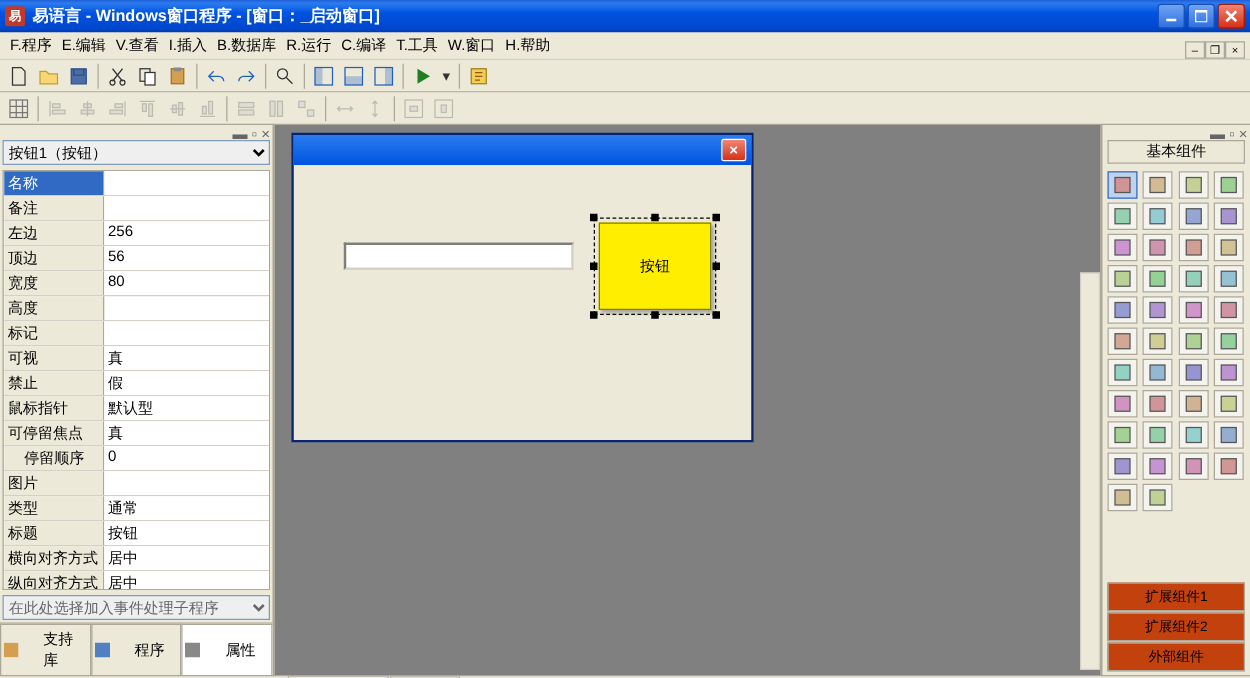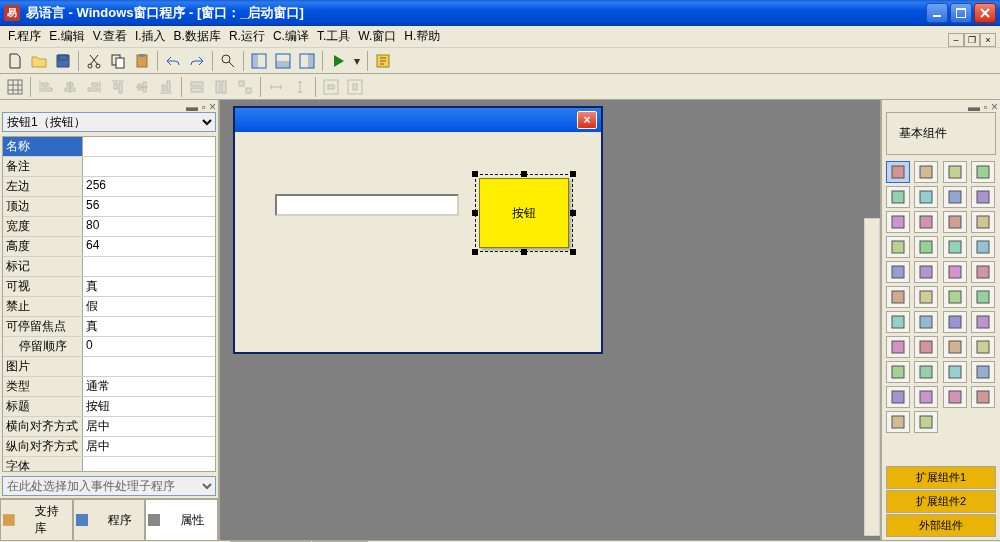--- a/index.html
+++ b/index.html
@@ -49,27 +49,27 @@
 .dw-close { width: 20px; height: 18px; background: linear-gradient(#f08576,#d73015); border: 1px solid #fff; border-radius: 2px; color: #fff; display: flex; align-items: center; justify-content: center; font-weight: bold; cursor: pointer; }
 .dw-body { position: relative; height: calc(100% - 24px); background-image: radial-gradient(circle, #888 0.5px, transparent 0.5px); background-size: 8px 8px; }
 .design-edit { position: absolute; left: 40px; top: 62px; width: 184px; height: 22px; background: #fff; border: 2px inset #d4d0c8; }
 .design-button { position: absolute; left: 244px; top: 46px; width: 90px; height: 70px; }
 .sel-outline { position: absolute; inset: -4px; border: 1px dashed #000; }
 .handle { position: absolute; width: 6px; height: 6px; background: #000; }
 .btn-face { position: absolute; inset: 0; background: #ffee00; border: 1px solid #808000; box-shadow: 2px 2px 3px rgba(0,0,0,0.3); display: flex; align-items: center; justify-content: center; }
 
 .right-panel { width: 120px; background: #ece9d8; border-left: 2px solid #aca899; display: flex; flex-direction: column; }
 .rp-header { height: 10px; display: flex; justify-content: flex-end; gap: 2px; font-size: 9px; color: #666; padding-right: 2px; }
-.rp-title { padding: 12px; border: 1px solid #aca899; margin: 2px 4px; background: #ece9d8; cursor: pointer; }
+.rp-title { padding: 0; text-align: center; border: 1px solid #aca899; margin: 2px 4px; background: #ece9d8; cursor: pointer; }
 .tool-grid { flex: 1; display: grid; grid-template-columns: repeat(4, 1fr); gap: 3px; padding: 4px; align-content: start; overflow: hidden; }
 .tool { width: 24px; height: 22px; border: 1px solid #aca899; background: #f4f3ee; display: flex; align-items: center; justify-content: center; cursor: pointer; }
 .tool.sel { background: #c1d2ee; border-color: #316ac5; }
 .tool svg { width: 16px; height: 16px; }
 .rp-tabs { padding: 2px; }
-.rp-tab { padding: 3px; text-align: center; border: 1px solid #aca899; margin: 1px 2px; background: #eab308; cursor: pointer; font-size: 11px; }
+.rp-tab { padding: 3px; text-align: center; border: 1px solid #aca899; margin: 1px 2px; background: #c2410c; cursor: pointer; font-size: 11px; }
 
 .bottom-tabs { height: 24px; border-top: 1px solid #aca899; display: flex; align-items: center; padding-left: 230px; background: #ece9d8; }
 .btab { padding: 3px 12px; border: 1px solid #aca899; border-bottom: none; background: #fff; margin-right: 1px; cursor: pointer; border-radius: 0 0 4px 4px; }
 .btab.inactive { background: #ece9d8; color: #666; }
 .scroll-v { position: absolute; right: 0; top: 118px; bottom: 4px; width: 16px; background: #ece9d8; border: 1px solid #d4d0c8; }
 </style>
 </head>
 <body>
 
 <div class="titlebar">
@@ -312,33 +312,36 @@
         <div class="prow">
           <div class="pname">顶边</div>
           <div class="pval">56</div>
         </div>
         <div class="prow">
           <div class="pname">宽度</div>
           <div class="pval">80</div>
         </div>
         <div class="prow">
           <div class="pname">高度</div>
-          <div class="pval">64</div>
         </div>
         <div class="prow">
           <div class="pname">标记</div>
           <div class="pval"></div>
         </div>
         <div class="prow">
           <div class="pname">可视</div>
           <div class="pval">真</div>
         </div>
         <div class="prow">
           <div class="pname">禁止</div>
           <div class="pval">假</div>
+        </div>
+        <div class="prow">
+          <div class="pname">鼠标指针</div>
+          <div class="pval">默认型</div>
         </div>
         <div class="prow">
           <div class="pname">可停留焦点</div>
           <div class="pval">真</div>
         </div>
         <div class="prow indent">
           <div class="pname">停留顺序</div>
           <div class="pval">0</div>
         </div>
         <div class="prow">

